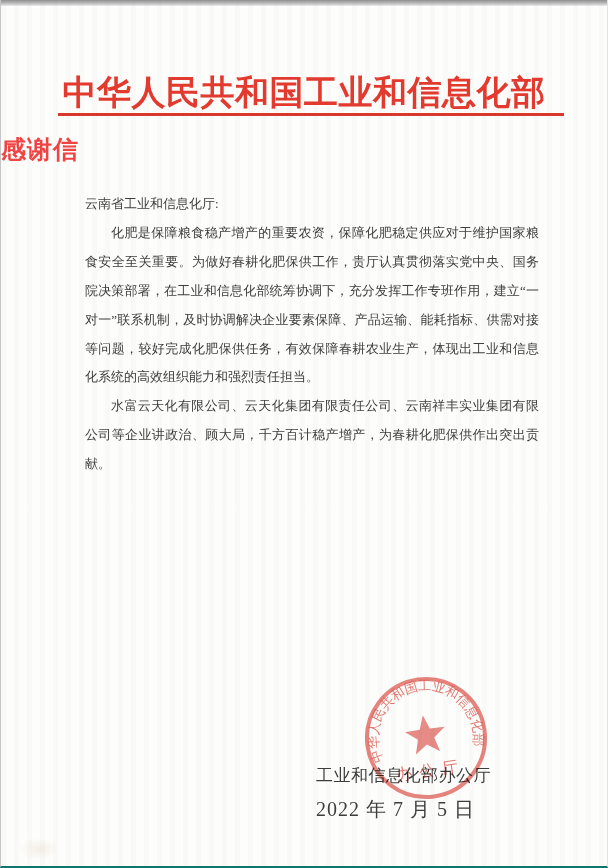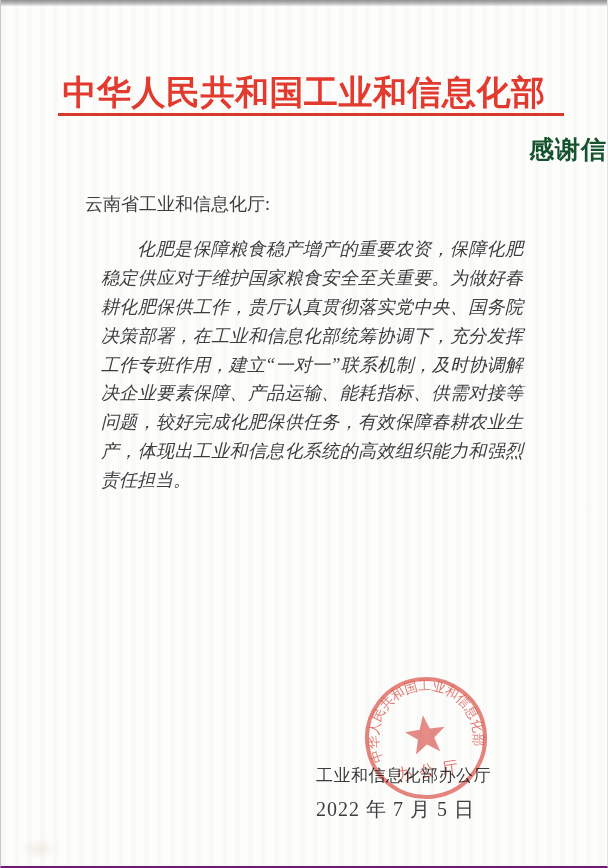--- a/index.html
+++ b/index.html
@@ -6,21 +6,21 @@
   .page {
     position:relative;
     width:608px; height:868px;
     margin:0 auto;
     background:#fdfdfc;
     overflow:hidden;
     font-family:"Liberation Serif","DejaVu Serif",serif;
     box-sizing:border-box;
     border-left:1px solid #c6c6c6;
     border-right:1px solid #e2e2e2;
-    border-bottom:2px solid #701a75;
+    border-bottom:2px solid #0f766e;
   }
   .scan-stripes {
     position:absolute; inset:0; pointer-events:none;
     background:repeating-linear-gradient(90deg, rgba(120,120,120,0.030) 0 5px, rgba(255,255,255,0) 5px 13px);
   }
   .top-scan-edge {
     position:absolute; top:0; left:0; right:0; height:6px;
     background:linear-gradient(180deg,#8f8f8f 0%,#bdbdbd 55%,#ececec 100%);
   }
   .smudge {
@@ -36,32 +36,32 @@
     color:#e23a2e;
     white-space:nowrap;
   }
   .red-rule {
     position:absolute; top:113px; left:57px;
     width:506px; height:3px;
     background:#da382d;
   }
   .doc-title {
     position:absolute; top:133px; left:0; width:100%;
-    text-align:right;
+    text-align:left;
     font-size:25px; font-weight:bold;
     letter-spacing:1px;
-    color:#14532d;
+    color:#ef4444;
   }
   .body-text {
     position:absolute; top:190px; left:84px; width:454px;
-    font-size:18px; line-height:28.9px;
+    font-size:13px; line-height:28.9px;
     color:#3d3d3d;
     text-align:justify;
   }
-  .body-text p { margin:16px; text-indent:2em;font-style:italic; }
+  .body-text p { margin:0; text-indent:2em; }
   .greeting { margin:0; }
   .signature {
     position:absolute; top:718px; right:119px; width:172px;
     text-align:left; color:#3d3d3d;margin-top:46px;
   }
   .sig-name { font-size:17px; line-height:24px; letter-spacing:0.5px; white-space:nowrap; }
   .sig-date { font-size:20px; line-height:24px; margin-top:9px; letter-spacing:1px; white-space:nowrap; }
   .seal {
     position:absolute; left:359px; top:672px;
     width:132px; height:132px;
@@ -83,20 +83,21 @@
 
   <div class="letterhead">中华人民共和国工业和信息化部</div>
 
   <div class="red-rule"></div>
 
   <div class="doc-title">感谢信</div>
 
   <div class="body-text">
     <div class="greeting">云南省工业和信息化厅:</div>
     <p>化肥是保障粮食稳产增产的重要农资，保障化肥稳定供应对于维护国家粮食安全至关重要。为做好春耕化肥保供工作，贵厅认真贯彻落实党中央、国务院决策部署，在工业和信息化部统筹协调下，充分发挥工作专班作用，建立“一对一”联系机制，及时协调解决企业要素保障、产品运输、能耗指标、供需对接等问题，较好完成化肥保供任务，有效保障春耕农业生产，体现出工业和信息化系统的高效组织能力和强烈责任担当。</p>
+    <p>水富云天化有限公司、云天化集团有限责任公司、云南祥丰实业集团有限公司等企业讲政治、顾大局，千方百计稳产增产，为春耕化肥保供作出突出贡献。</p>
   </div>
 
   <div class="signature">
     <div class="sig-name">工业和信息化部办公厅</div>
     <div class="sig-date">2022 年 7 月 5 日</div>
   </div>
 
   <div class="seal">
     <svg width="132" height="132" viewBox="0 0 132 132">
       <circle cx="66" cy="66" r="59" fill="none" stroke="#e05a52" stroke-width="4" opacity="0.8"></circle>

